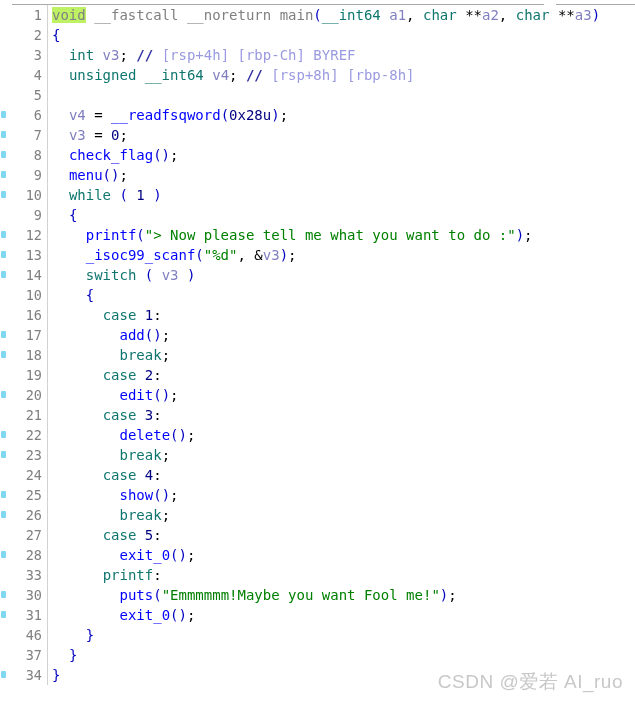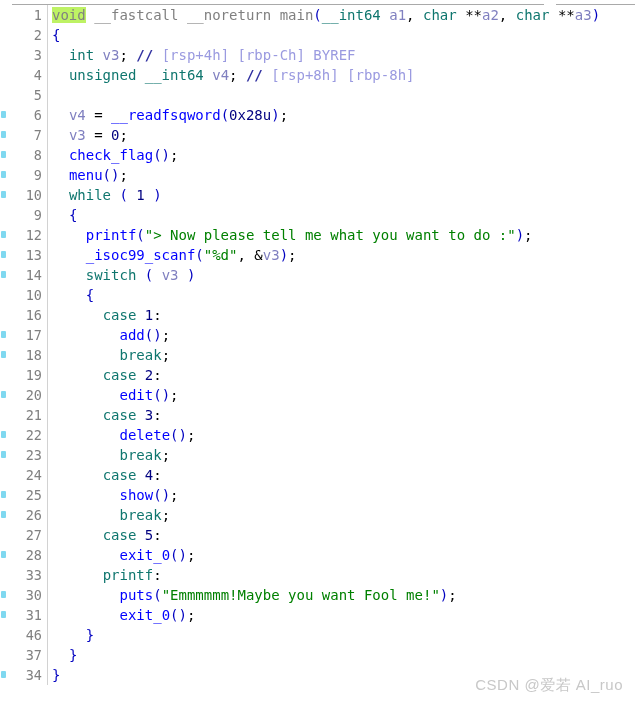--- a/index.html
+++ b/index.html
@@ -136,21 +136,21 @@
     vertical-align: -2px;
     margin-right: -2px;
   }
 
   
   .watermark {
     position: absolute;
     right: 12px;
     bottom: 10px;
     color: #c8c8c8;
-    font-size: 15px;
+    font-size: 19px;
     font-family: "Liberation Sans", "DejaVu Sans", sans-serif;
     letter-spacing: 0.5px;
     -webkit-user-select: none;
     user-select: none;
   }
 </style>
 </head>
 <body>
 
 <div id="app">

